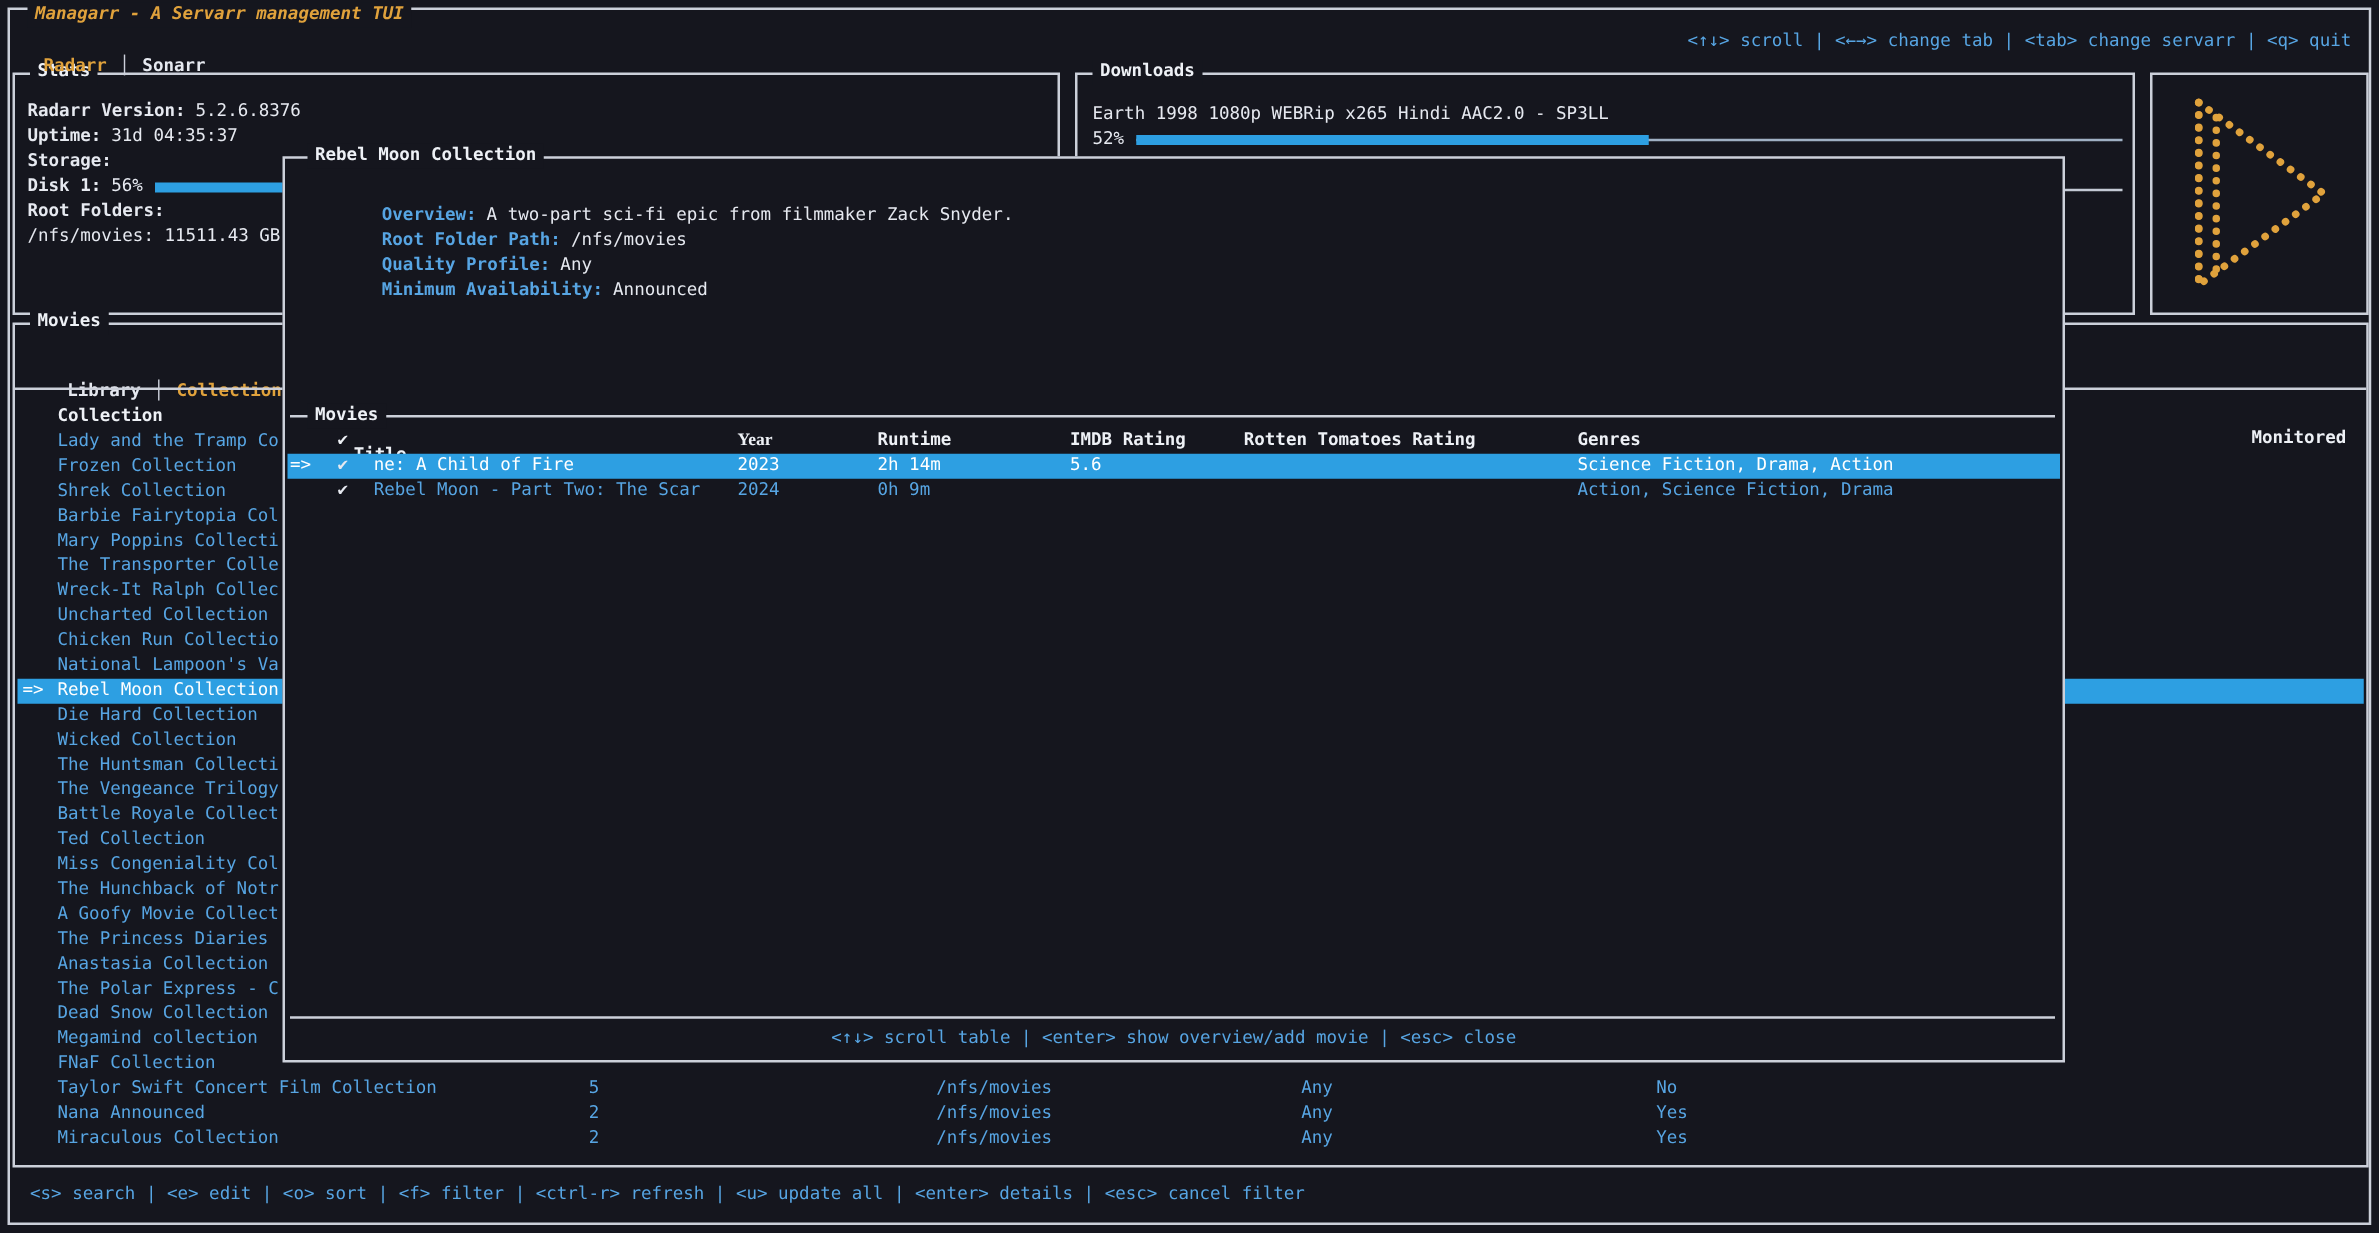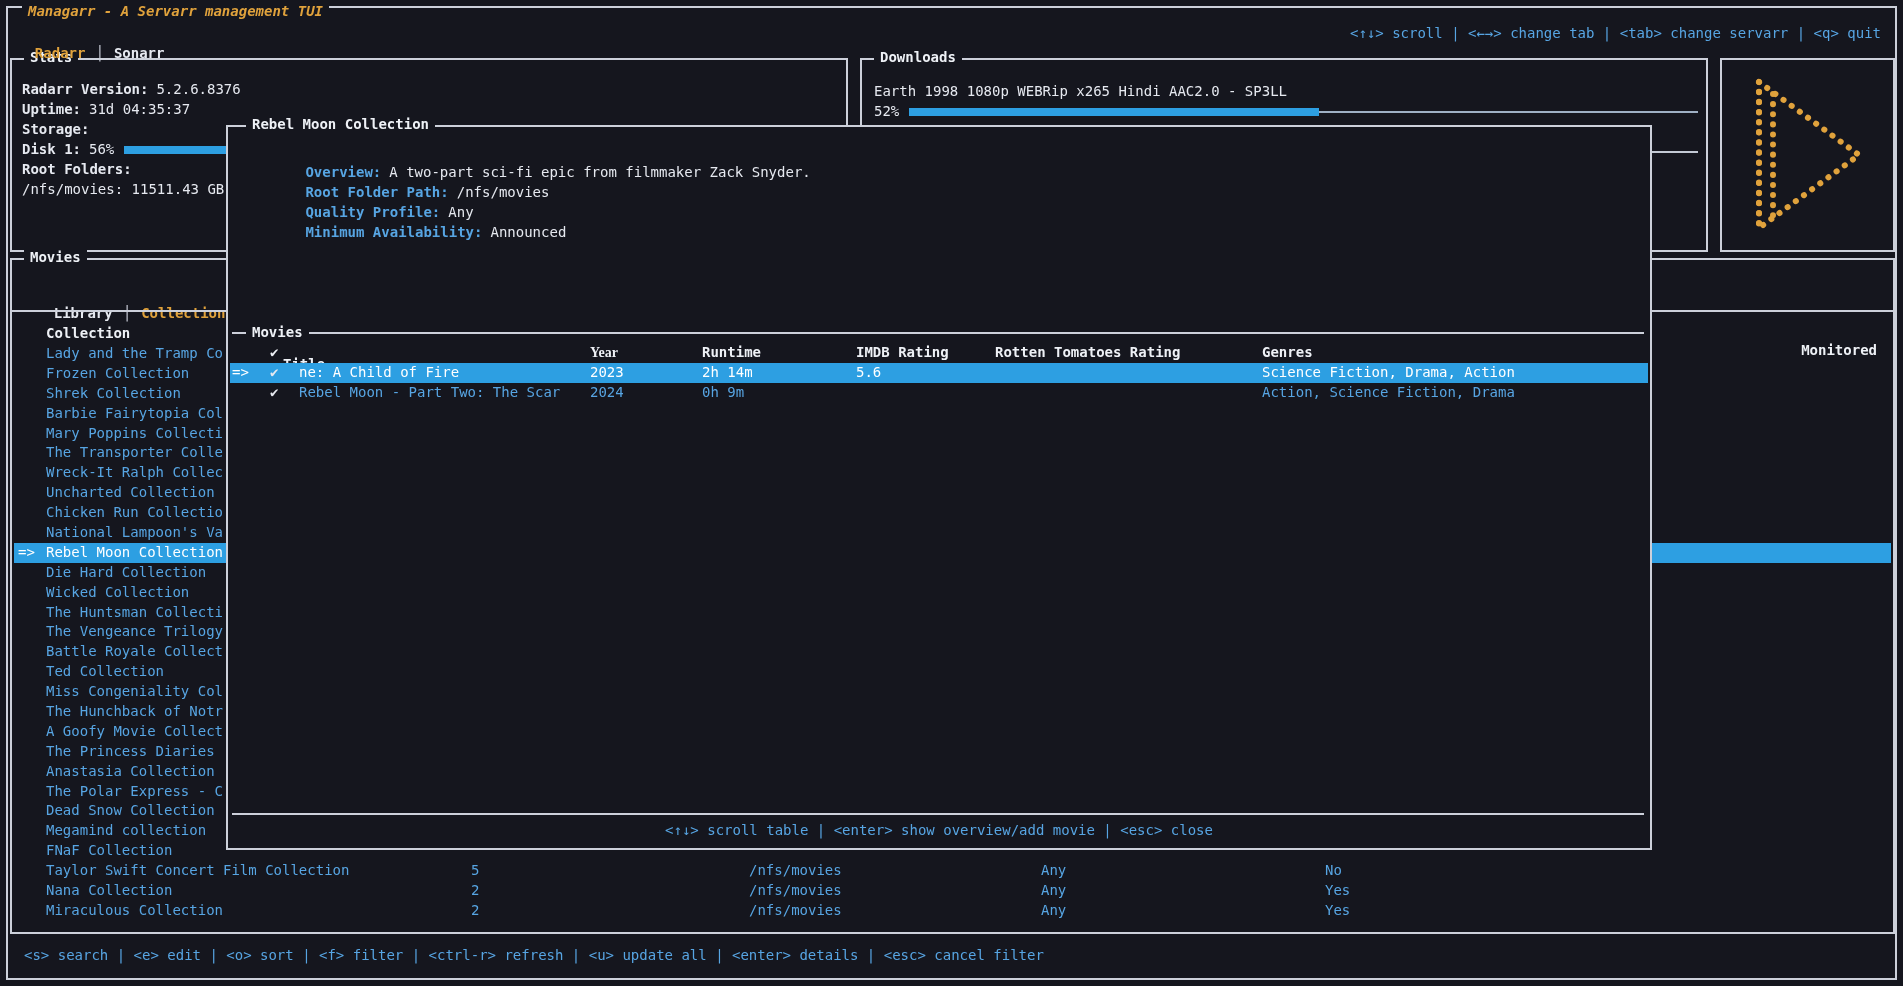--- a/index.html
+++ b/index.html
@@ -361,21 +361,21 @@
         <span class="col-prefix"></span>
         <span class="col-name">Taylor Swift Concert Film Collection</span>
         <span class="col-count">5</span>
         <span class="col-path">/nfs/movies</span>
         <span class="col-quality">Any</span>
         <span class="col-search">No</span>
       </div>
 
       <div class="c-row">
         <span class="col-prefix"></span>
-        <span class="col-name">Nana Collection</span>
+        <span class="col-name">Nana Announced</span>
         <span class="col-count">2</span>
         <span class="col-path">/nfs/movies</span>
         <span class="col-quality">Any</span>
         <span class="col-search">Yes</span>
       </div>
 
       <div class="c-row">
         <span class="col-prefix"></span>
         <span class="col-name">Miraculous Collection</span>
         <span class="col-count">2</span>

